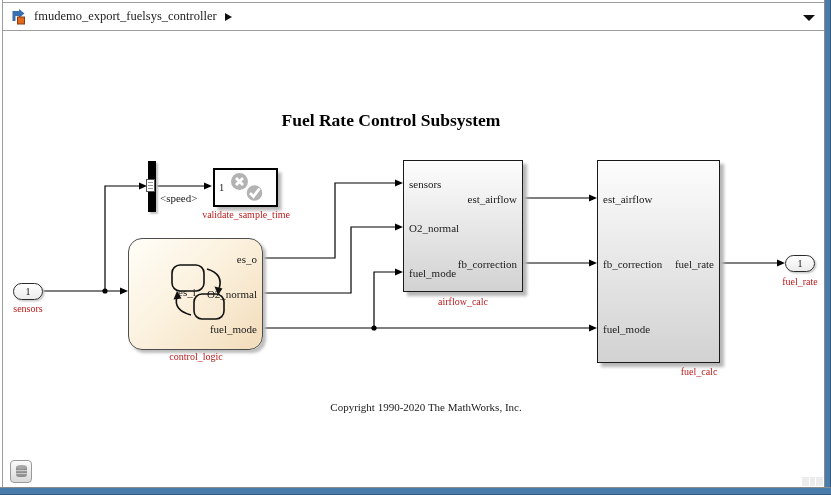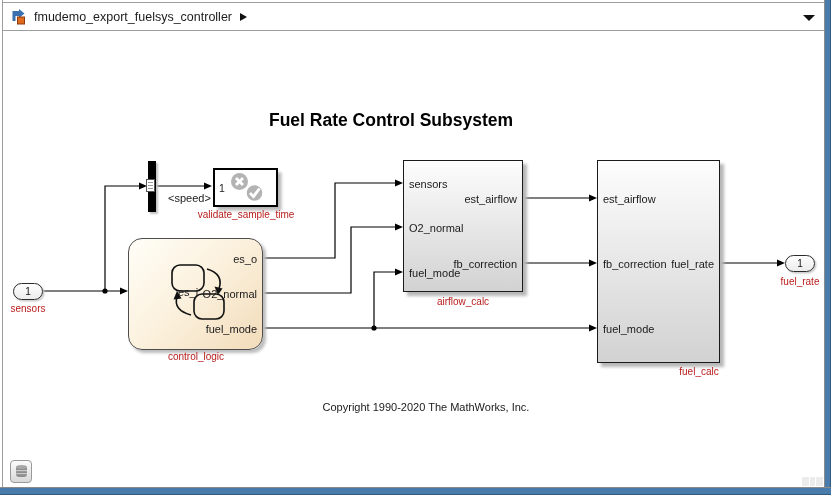--- a/index.html
+++ b/index.html
@@ -1,18 +1,18 @@
 <!DOCTYPE html>
 <html><head>
 <meta charset="utf-8">
 <style>
   * { margin:0; padding:0; box-sizing:border-box; }
   html,body { width:831px; height:495px; overflow:hidden; }
   body { font-family:"Liberation Sans", sans-serif; background:#ffffff; }
-  #window { position:relative; width:831px; height:495px; background:#ffffff; }
+  #window { position:relative; width:831px; height:495px; background:#ffffff;font-family:Liberation Serif, serif; }
 
   
   .left-line  { position:absolute; left:2px; top:0; bottom:8px; width:1px; background:#9d9d9d; }
   .right-blue { position:absolute; right:0; top:0; bottom:0; width:7px; background:#4a7cab; border-left:1px solid #8a8a8a; border-right:1px solid #33597c; }
   .bottom-blue{ position:absolute; left:0; right:0; bottom:0; height:8px; background:#4a7cab; border-top:1px solid #8a8a8a; border-bottom:1px solid #33597c; }
 
   
   .topbar { position:absolute; left:3px; top:2px; right:7px; height:29px; background:#ffffff;
             border-top:1px solid #9d9d9d; border-bottom:1px solid #9d9d9d;
             display:flex; align-items:center; z-index:30; }
@@ -53,21 +53,21 @@
   #control-logic { left:128px; top:238px; width:135px; height:112px; border-radius:14px;
                    border:1.5px solid #4d4d4d; box-shadow:3px 3px 3px #bdbdbd; cursor:pointer;
                    background:linear-gradient(135deg,#fffef8 0%,#fbf0dc 50%,#f2dcba 100%); }
 
   #bus-selector { left:148px; top:161px; width:8px; height:51px; background:#000;
                   box-shadow:2px 2px 2px #c4c4c4; cursor:pointer; }
   .bus-icon { position:absolute; left:-2.5px; top:18px; width:9px; height:13px; background:#fff;
               border:1px solid #555; }
   .bus-icon i { display:block; height:1px; background:#999; margin:2px 1px 0 1px; }
 
-  .speed-label { position:absolute; left:160px; top:192px; font-size:11px; color:#1a1a1a; z-index:12;padding-left:8px; }
+  .speed-label { position:absolute; left:160px; top:192px; font-size:11px; color:#1a1a1a; z-index:12; }
 
   
   .browser-toggle { position:absolute; left:10px; top:460px; width:22px; height:23px;
                     border:1px solid #9a9a9a; border-radius:4px;
                     background:linear-gradient(#fbfbfb,#d9d9d9); cursor:pointer; z-index:20;
                     display:flex; align-items:center; justify-content:center; }
   .grip { position:absolute; bottom:9px; background:#ececec; z-index:6; }
 </style>
 </head>
 <body>

